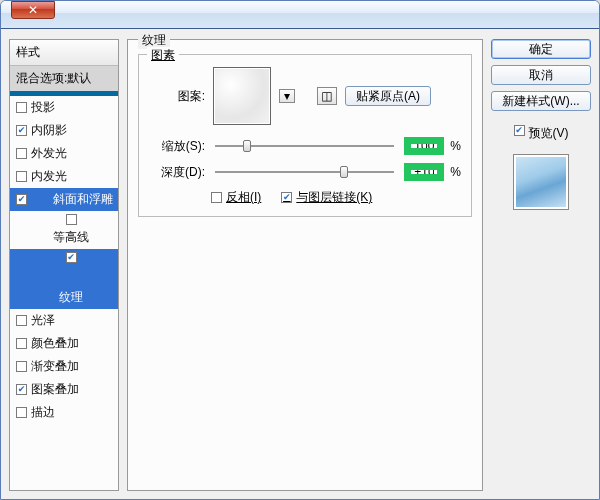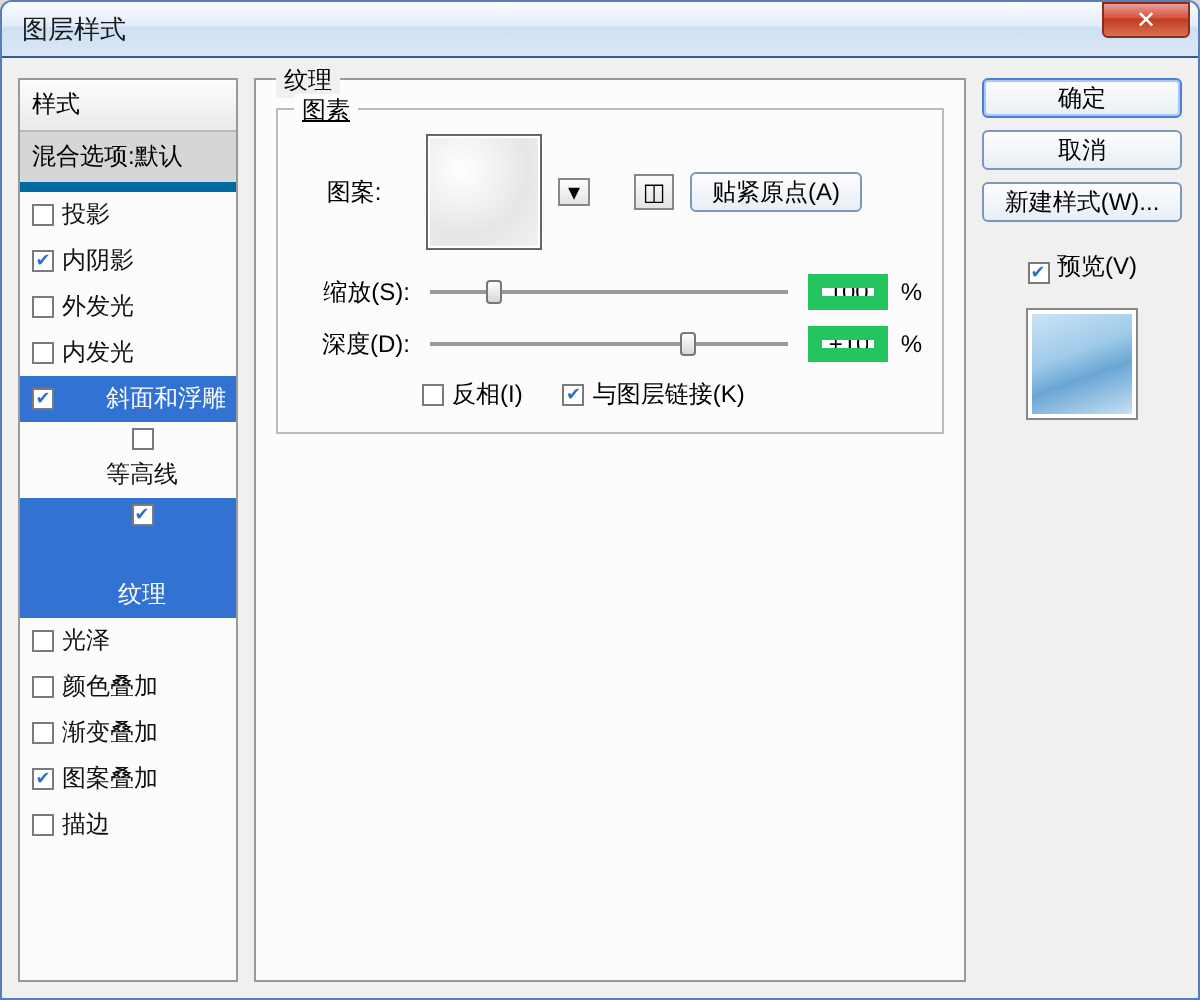--- a/index.html
+++ b/index.html
@@ -26,33 +26,32 @@
 .pattern-swatch { width: 58px; height: 58px; border: 1px solid #666; background: radial-gradient(circle at 30% 30%, #fff, #e6e6e6 60%, #f3f3f3); box-shadow: inset 0 0 0 1px #fff; }
 .dd-btn { width: 16px; height: 14px; border: 1px solid #888; background: linear-gradient(#fdfdfd,#e3e3e3); display: flex; align-items: center; justify-content: center; font-size: 8px; cursor: pointer; }
 .sm-btn { width: 20px; height: 18px; border: 1px solid #888; background: linear-gradient(#fdfdfd,#e3e3e3); cursor: pointer; display:flex;align-items:center;justify-content:center;font-size:10px; }
 .btn { height: 20px; border: 1px solid #7a98bd; border-radius: 3px; background: linear-gradient(#fdfdfd,#e8eef6); padding: 0 10px; cursor: pointer; display: inline-flex; align-items: center; justify-content: center; }
 .slider-row { display: flex; align-items: center; gap: 6px; margin-bottom: 8px; }
 .slider-row .lbl { width: 56px; text-align: right; }
 .slider-track { flex: 1; height: 2px; background: #999; position: relative; margin: 0 4px; }
 .slider-thumb { position: absolute; top: -5px; width: 8px; height: 12px; background: linear-gradient(#fefefe,#d7d7d7); border: 1px solid #777; border-radius: 2px; transform: translateX(-50%); }
 .num-input { width: 40px; height: 18px; border: 7px solid #22c55e; background: #fff; padding: 0 3px; }
 .check-row { display: flex; gap: 20px; margin-top: 6px; padding-left: 62px; }
-.check-item { display: flex; align-items: center; gap: 4px; }
+.check-item { display: flex; align-items: center; gap: 4px; text-decoration: underline; }
 .right-panel { width: 100px; display: flex; flex-direction: column; gap: 6px; align-items: stretch; }
 .right-panel .btn { width: 100%; }
 .btn.primary { border: 1px solid #4a7fd6; box-shadow: 0 0 0 1px #a9c7f0 inset; }
 .preview-box { width: 56px; height: 56px; border: 1px solid #888; background: linear-gradient(160deg,#cfe6f7 0%, #9fcbe9 40%, #6aa6d4 60%, #cfe6f7 100%); margin: 6px auto 0; box-shadow: inset 0 0 0 2px #fff; }
-.preview-chk { display: flex; align-items: flex-end; gap: 4px; justify-content: center; margin-top: 8px; }
+.preview-chk { display: flex; align-items: flex-start; gap: 4px; justify-content: center; margin-top: 8px; }
 </style>
 </head>
 <body>
 
 <div class="window">
   <div class="titlebar">
-    <span class="title">图层样式</span>
     <div class="close-btn">
       <span>✕</span>
     </div>
   </div>
   <div class="body">
 
     <div class="left-panel">
       <div class="left-header">样式</div>
       <div class="left-sel">混合选项:默认</div>
       <div class="style-list" id="style-list">
@@ -106,21 +105,21 @@
           </div>
         </div>
     </div>
 
     <div class="mid-panel">
       <span class="group-label">纹理</span>
       <div class="inner-group">
         <span class="inner-label">图素</span>
 
         <div class="pattern-row">
-          <span class="lbl" style="width:56px;text-align:center">图案:</span>
+          <span class="lbl" style="width:56px;text-align:right">图案:</span>
           <div class="pattern-swatch"></div>
           <div class="dd-btn">
               <span>▾</span>
             </div>
           <div style="width:6px"></div>
           <div class="sm-btn">
               <span>◫</span>
             </div>
           <div class="btn">
               <span>贴紧原点(A)</span>

